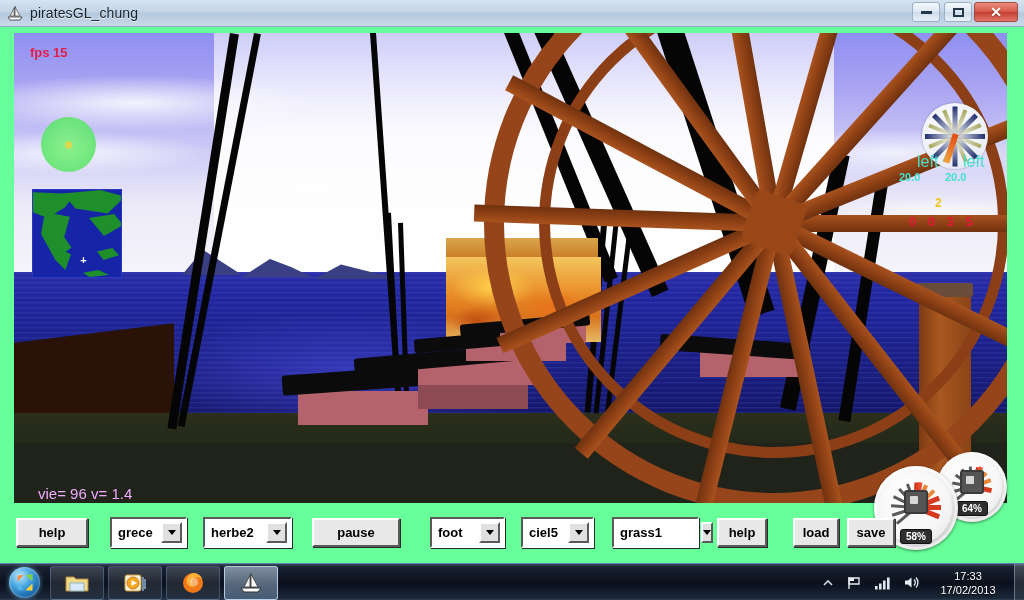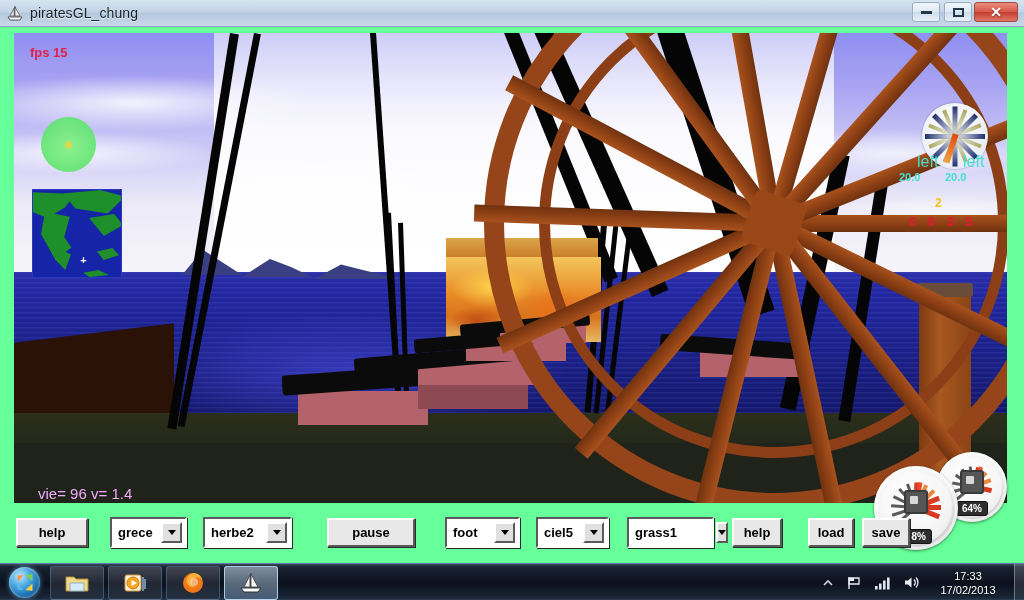--- a/index.html
+++ b/index.html
@@ -570,21 +570,21 @@
           </span>
       </div>
 
       <div class="ctl sel95" style="width:76px;margin-left:16px;">
         <span>herbe2</span>
         <span class="arrowbox">
             <span class="caret"></span>
           </span>
       </div>
 
-      <div class="ctl btn95" style="width:84px;margin-left:35px;">pause</div>
+      <div class="ctl btn95" style="width:84px;margin-left:20px;">pause</div>
 
       <div class="ctl sel95" style="width:62px;margin-left:30px;">
         <span>foot</span>
         <span class="arrowbox">
             <span class="caret"></span>
           </span>
       </div>
 
       <div class="ctl sel95" style="width:60px;margin-left:16px;">
         <span>ciel5</span>

